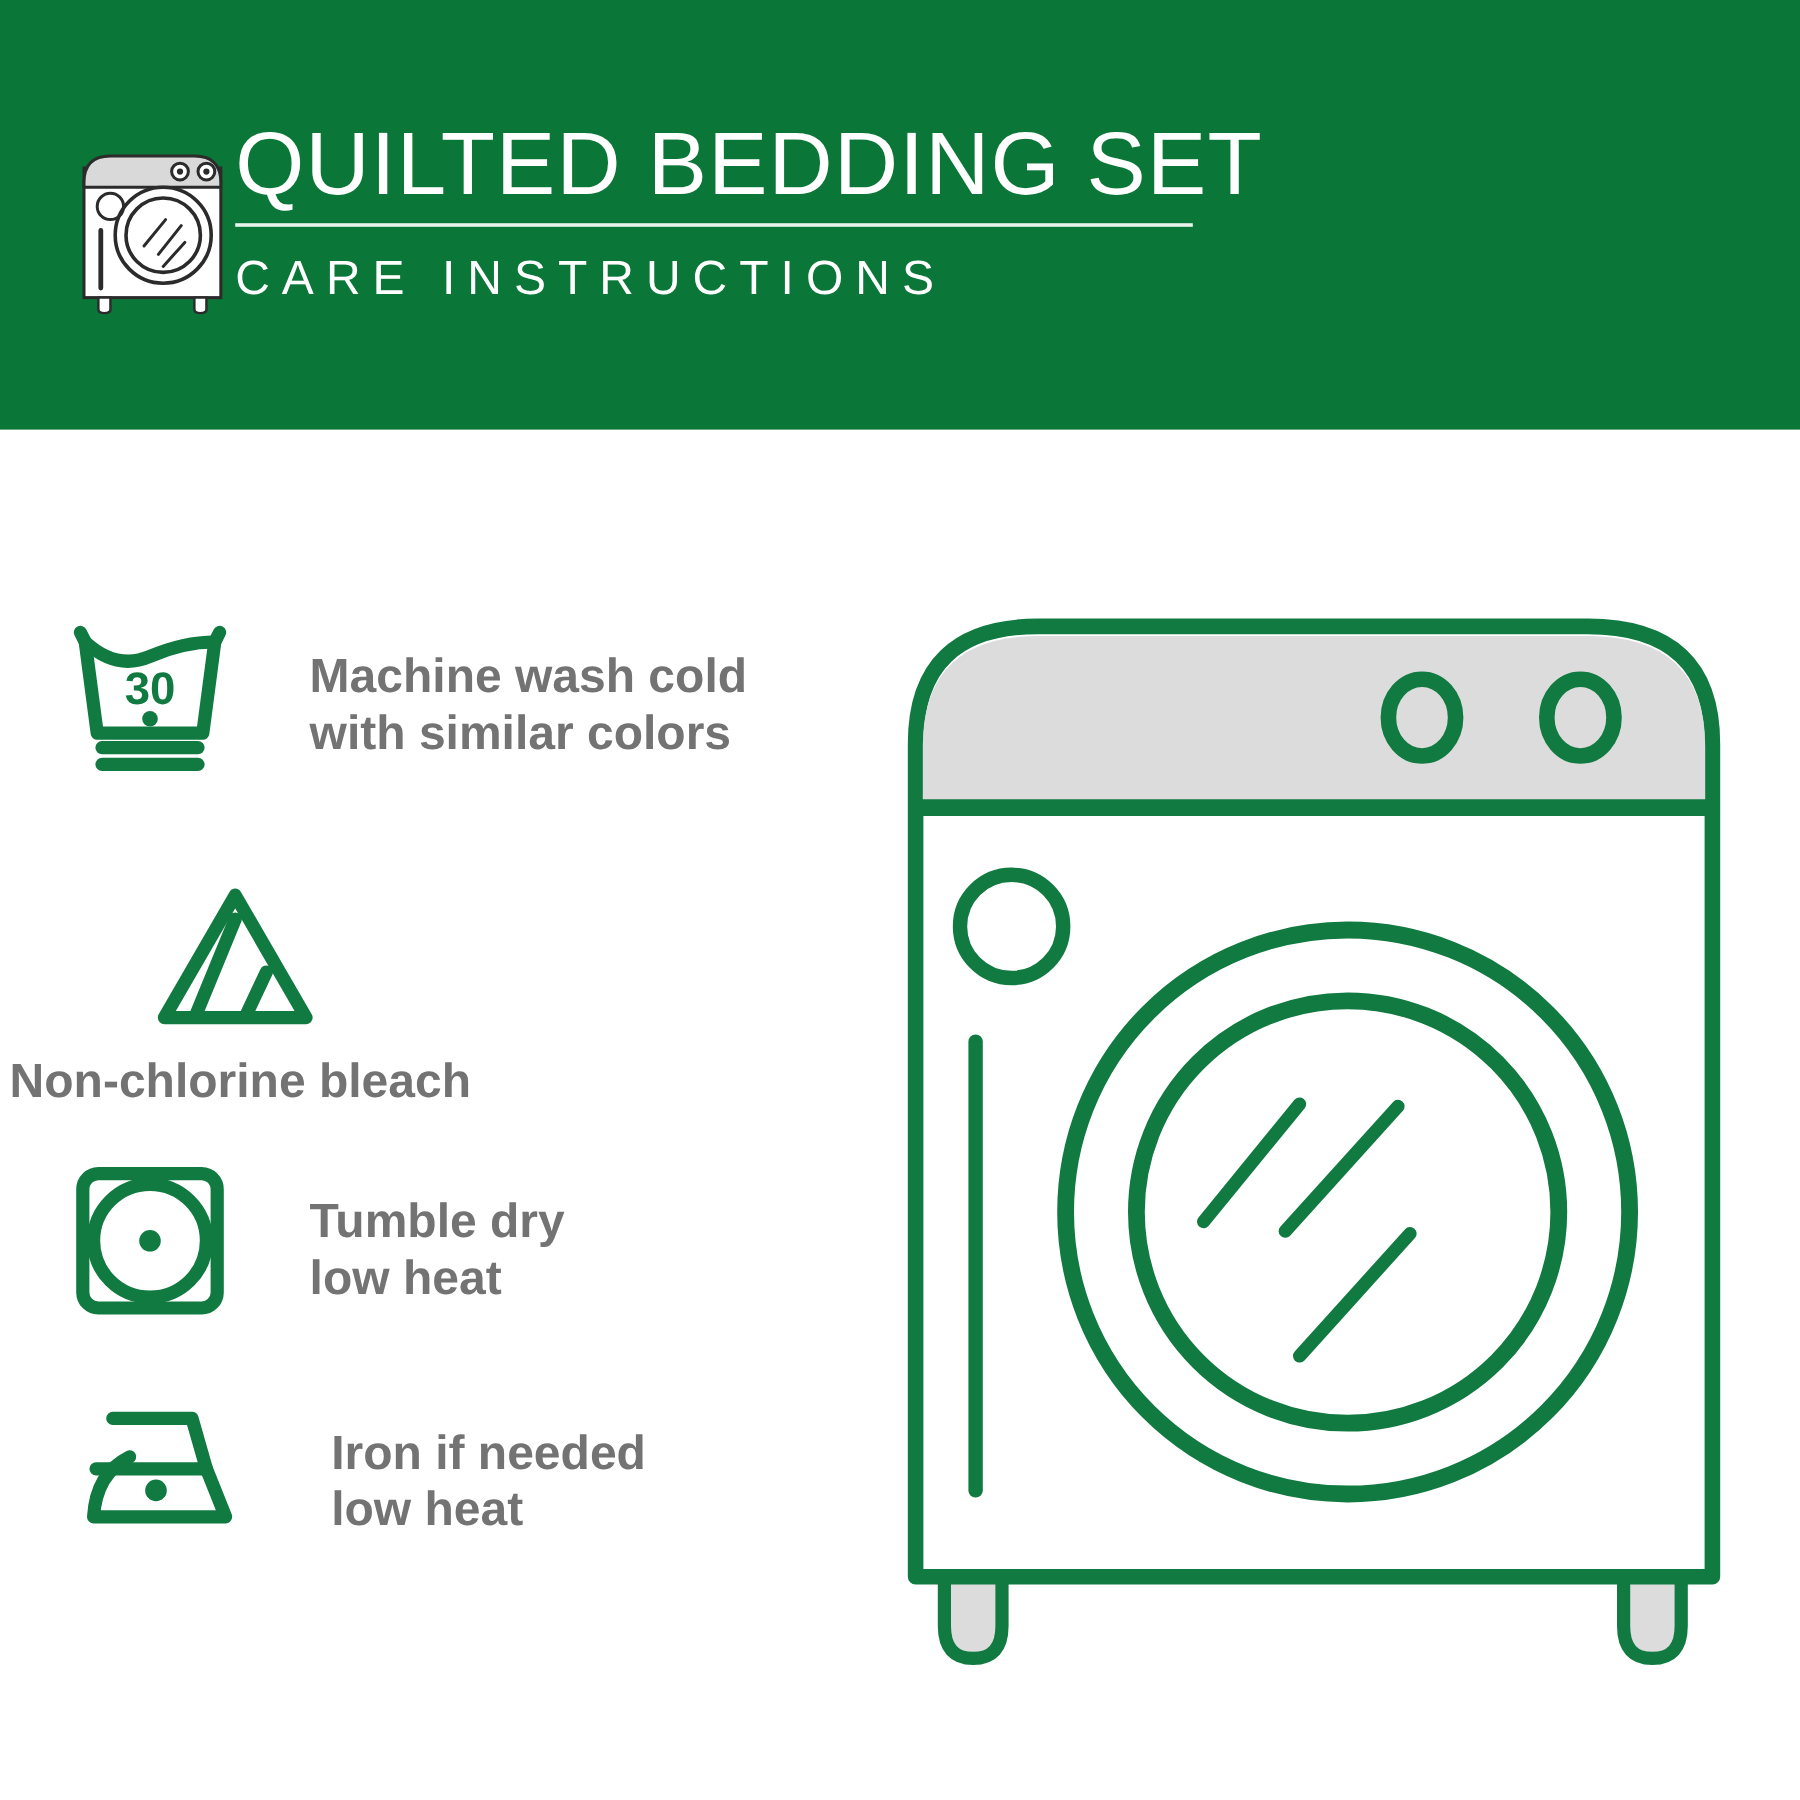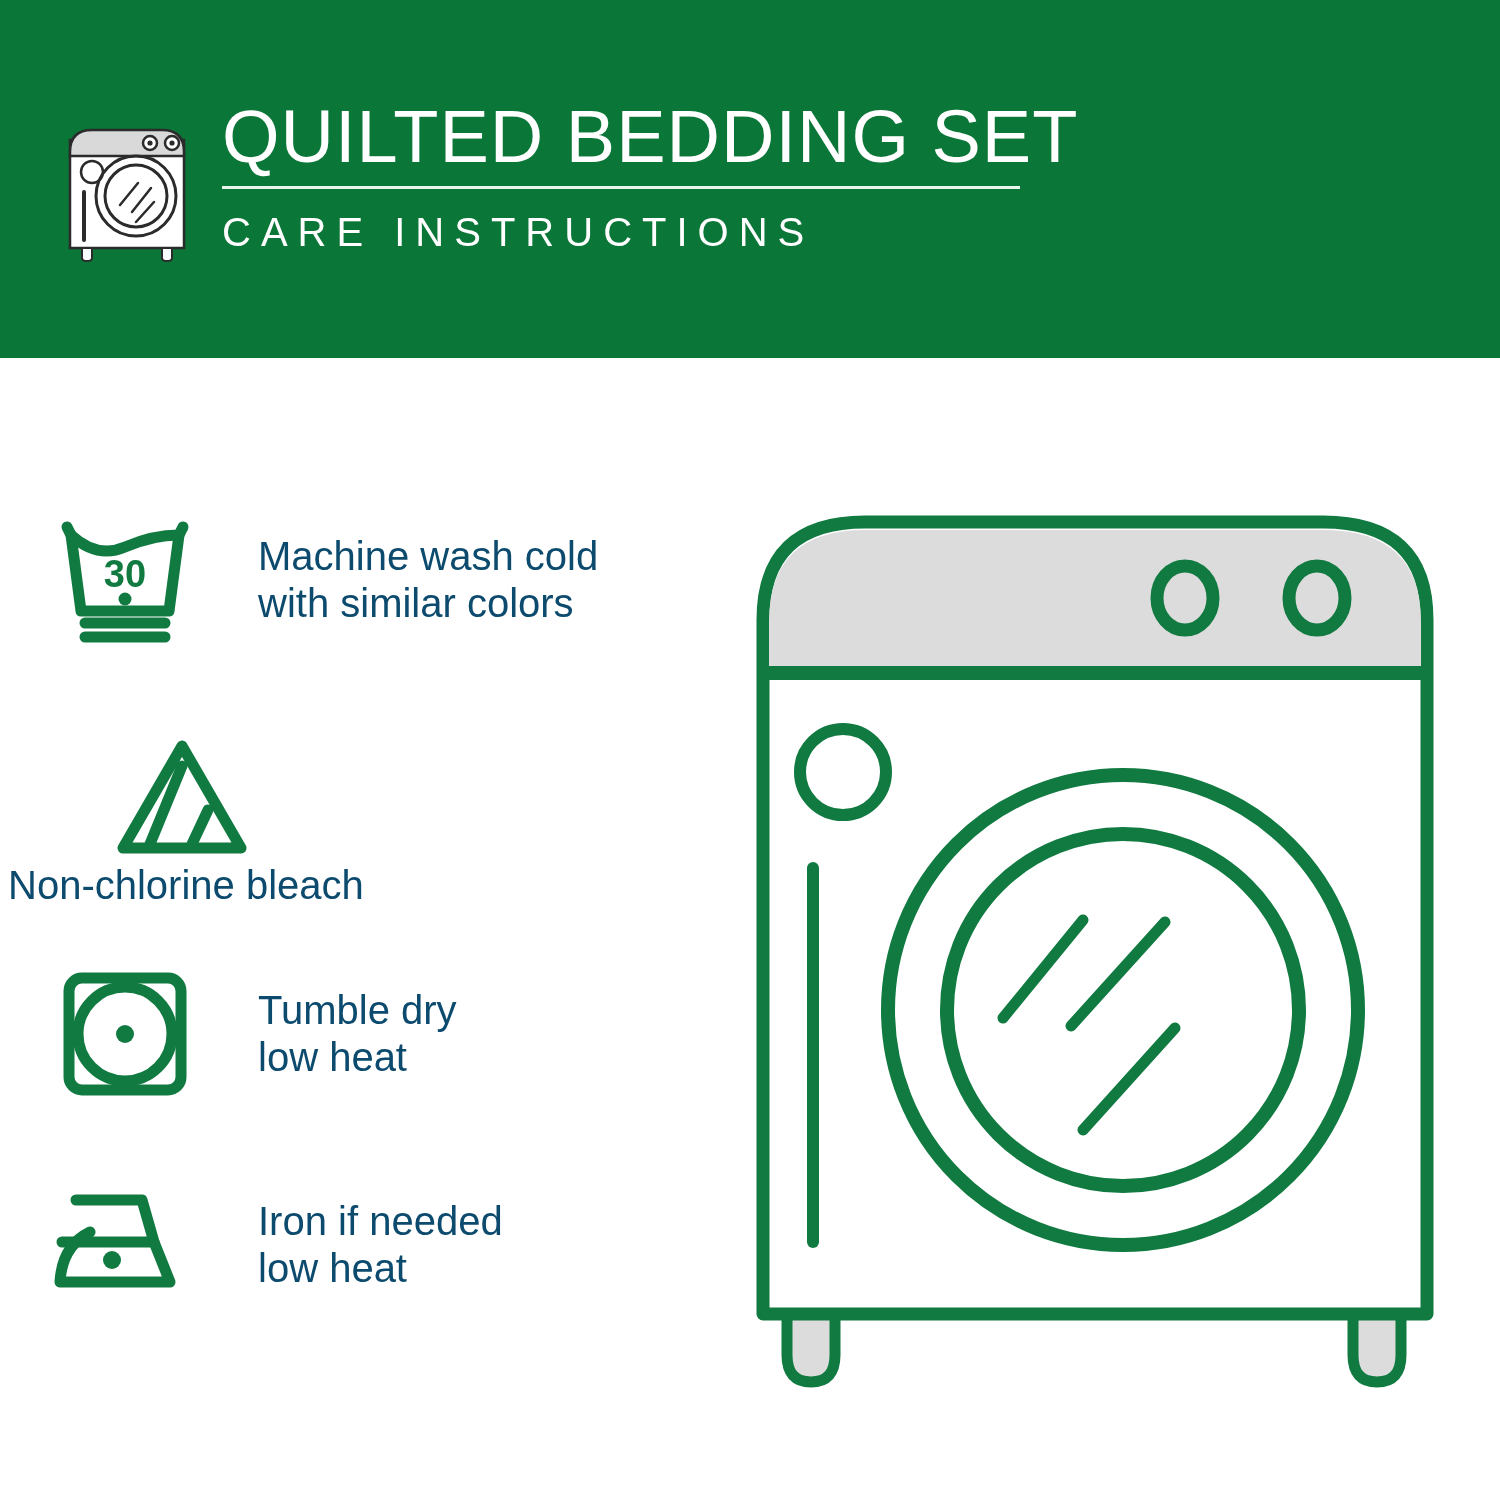--- a/index.html
+++ b/index.html
@@ -26,21 +26,21 @@
   }
   .header-logo {
     position: absolute;
     left: 62px;
     top: 104px;
     width: 130px;
     height: 158px;
   }
   .header-text-block {
     position: absolute;
-    left: 222px;
+    left: 196px;
     top: 96px;
     width: 820px;
   }
   .title-main {
     color: #ffffff;
     font-size: 74px;
     line-height: 82px;
     font-weight: 400;
     letter-spacing: 1px;
     white-space: nowrap;
@@ -70,36 +70,37 @@
   }
   .symbol-row {
     position: absolute;
     left: 0;
     display: flex;
     align-items: center;
   }
   .symbol-row.r1 { top: 15px; }
   .symbol-row.r2 { top: 232px; flex-direction: column; }
   .symbol-row.r3 { top: 468px; }
-  .symbol-row.r4 { top: 690px; }
+  .symbol-row.r4 { top: 672px; padding-left: 18px; }
 
   .symbol-icon-box {
     width: 250px;
     min-width: 250px;
     display: flex;
     justify-content: center;
     align-items: center;
   }
   .symbol-label {
-    color: #0c4a6e;
+    color: #737373;
     font-size: 40px;
     line-height: 47px;
-    font-weight: 400;
+    font-weight: 700;
     letter-spacing: 0px;
     padding-left: 8px;
+    margin-top: 16px;
   }
   .symbol-label span { display: block; white-space: nowrap; }
 
   
   .washer-art {
     position: absolute;
     left: 745px;
     top: 500px;
     width: 700px;
     height: 930px;

